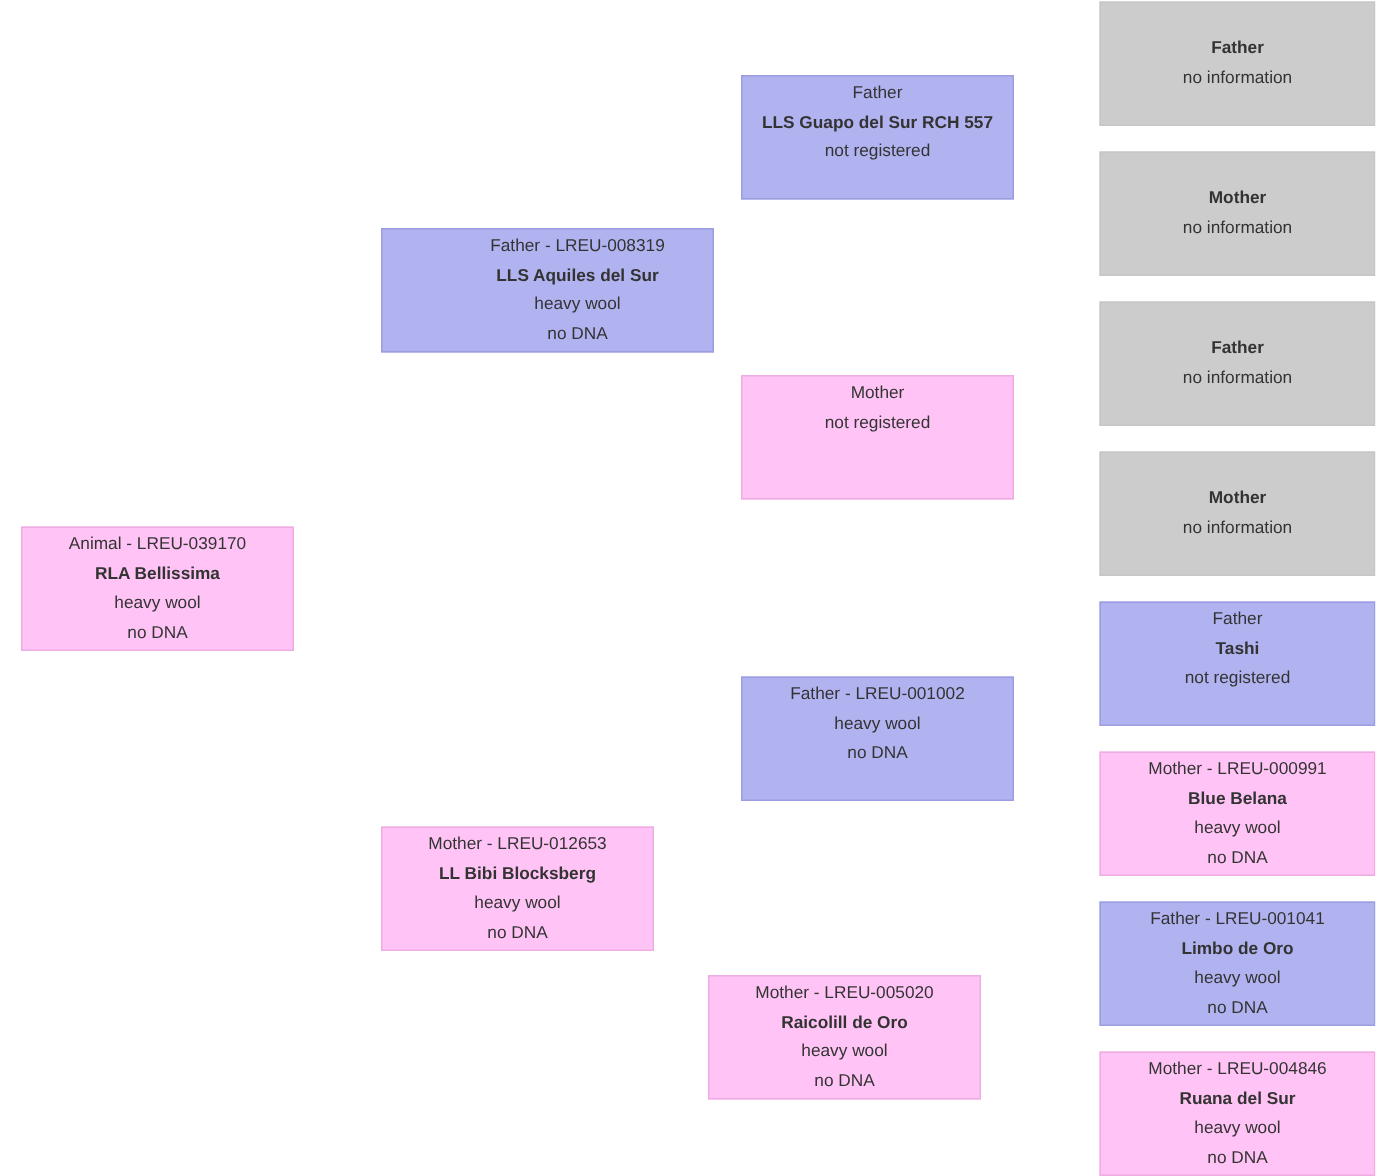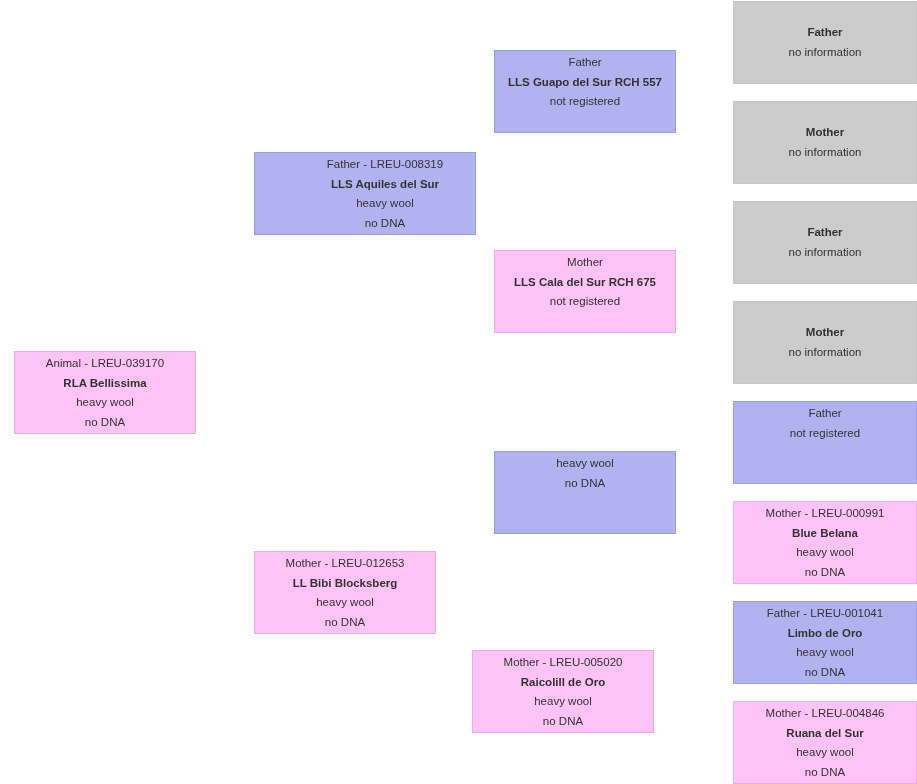--- a/index.html
+++ b/index.html
@@ -75,25 +75,25 @@
   </div>
 
   <div class="box male" style="left:494px; top:50px;">
     <div class="line label">Father</div>
     <div class="line name">LLS Guapo del Sur RCH 557</div>
     <div class="line detail">not registered</div>
   </div>
 
   <div class="box female" style="left:494px; top:250px;">
     <div class="line label">Mother</div>
-    <div class="line name">LLS Cala del Sur RCH 675</div>
     <div class="line detail">not registered</div>
   </div>
 
   <div class="box male" style="left:494px; top:451px;">
+    <div class="line label">Father - LREU-001002</div>
     <div class="line detail">heavy wool</div>
     <div class="line detail">no DNA</div>
   </div>
 
   <div class="box female" style="left:472px; top:650px;">
     <div class="line label">Mother - LREU-005020</div>
     <div class="line name">Raicolill de Oro</div>
     <div class="line detail">heavy wool</div>
     <div class="line detail">no DNA</div>
   </div>
@@ -113,20 +113,21 @@
     <div class="line detail">no information</div>
   </div>
 
   <div class="box unknown gen4" style="left:733px; top:301px;">
     <div class="line name">Mother</div>
     <div class="line detail">no information</div>
   </div>
 
   <div class="box male gen4" style="left:733px; top:401px;">
     <div class="line label">Father</div>
+    <div class="line name">Tashi</div>
     <div class="line detail">not registered</div>
   </div>
 
   <div class="box female gen4" style="left:733px; top:501px;">
     <div class="line label">Mother - LREU-000991</div>
     <div class="line name">Blue Belana</div>
     <div class="line detail">heavy wool</div>
     <div class="line detail">no DNA</div>
   </div>
 

